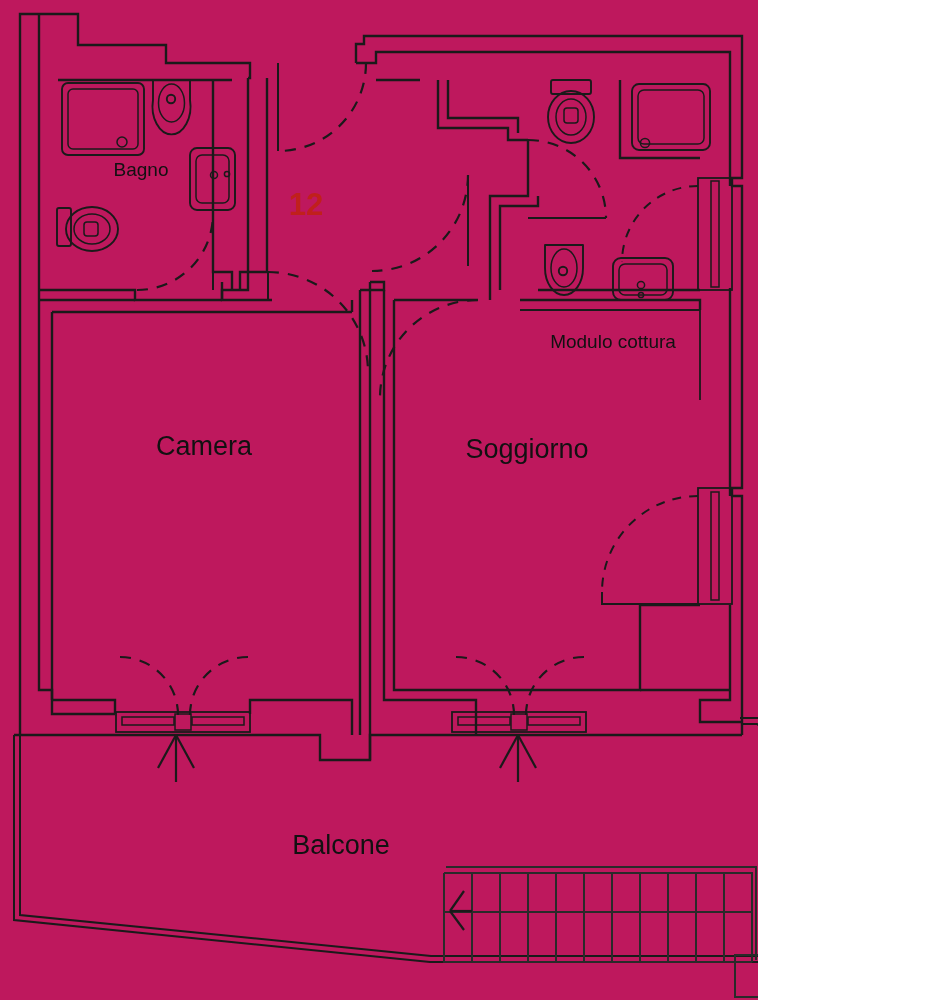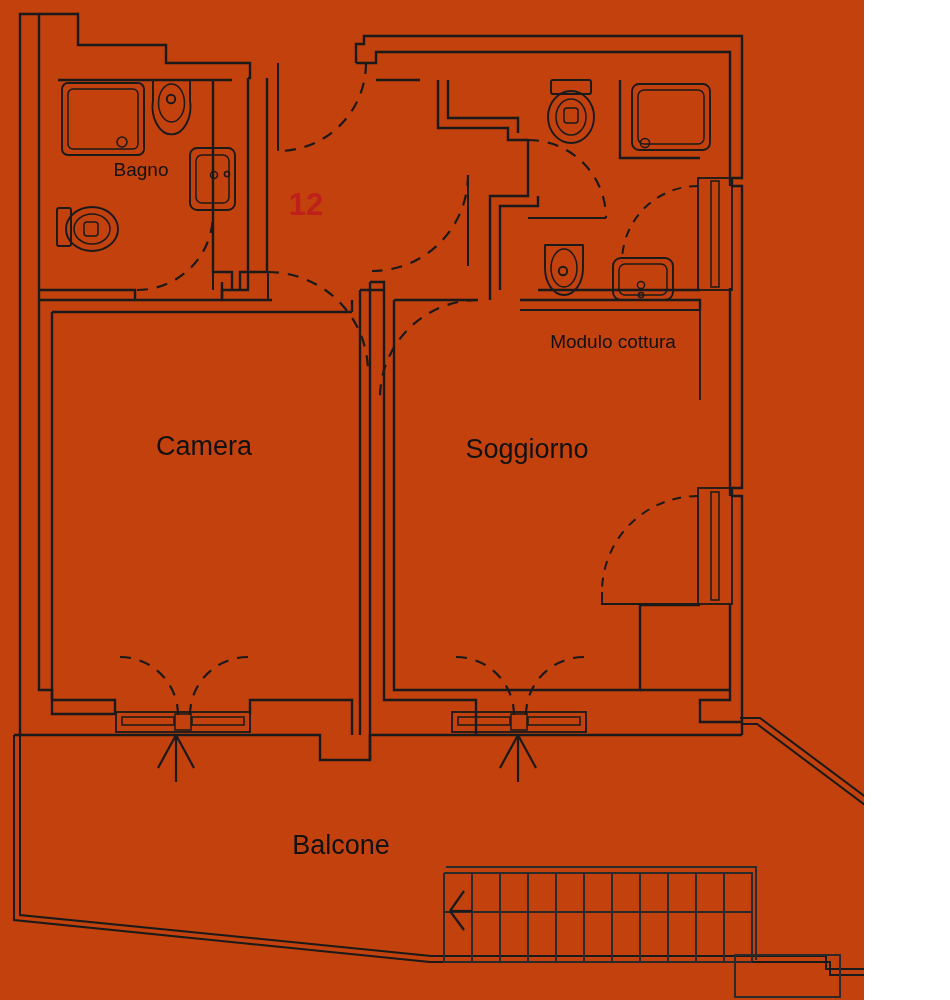--- a/index.html
+++ b/index.html
@@ -5,23 +5,23 @@
   html, body {
     margin: 0;
     padding: 0;
     background: #ffffff;
   }
   body {
     font-family: "Liberation Sans", sans-serif;
   }
   #plan-root {
     position: relative;
-    width: 864px;
+    width: 758px;
     height: 1000px;
-    background: #c2410c;
+    background: #be185d;
     overflow: hidden;
   }
   #floorplan-svg {
     display: block;
     width: 950px;
     height: 1000px;
   }
   .wall {
     fill: none;
     stroke: #1a1a1a;

